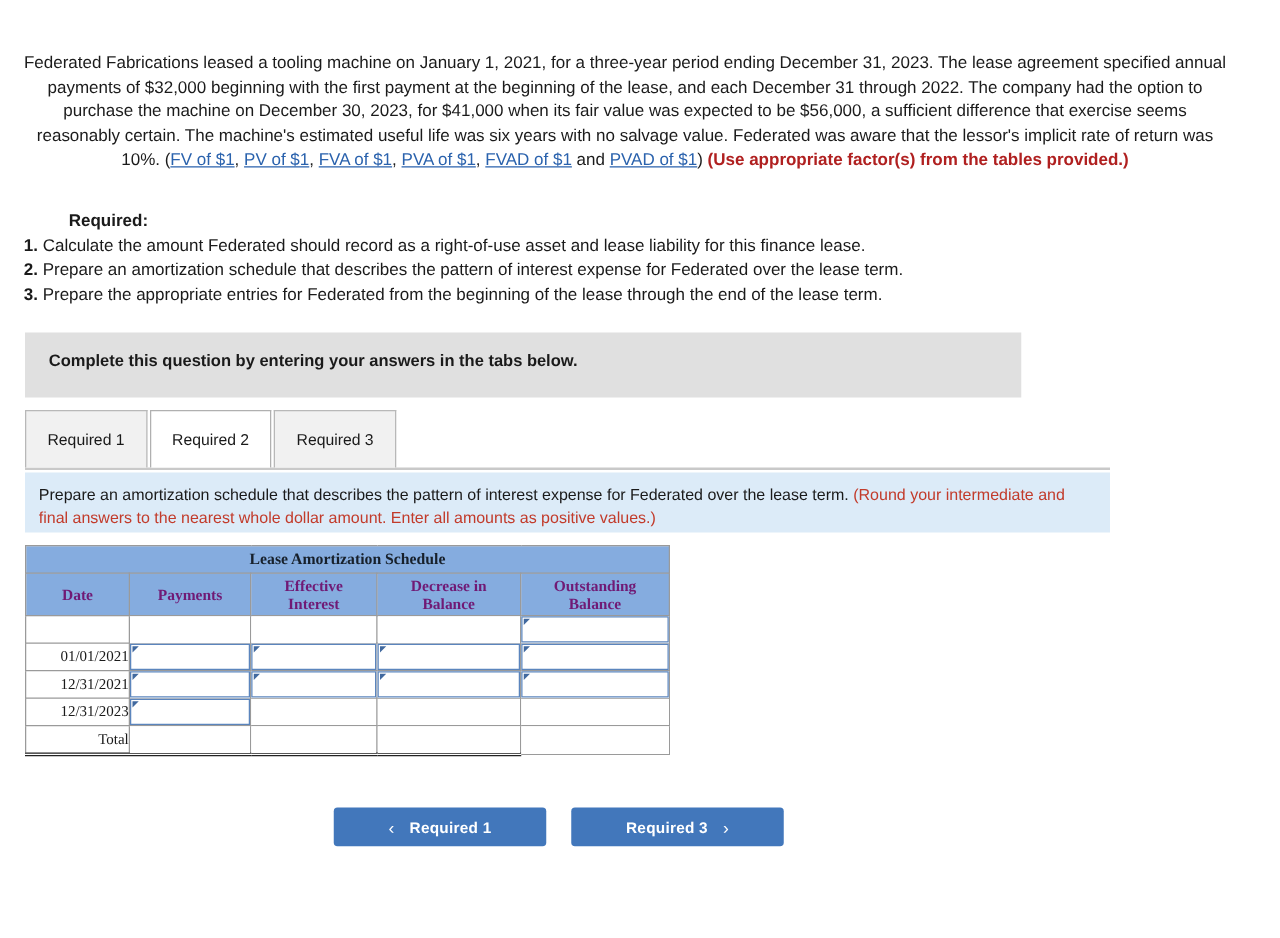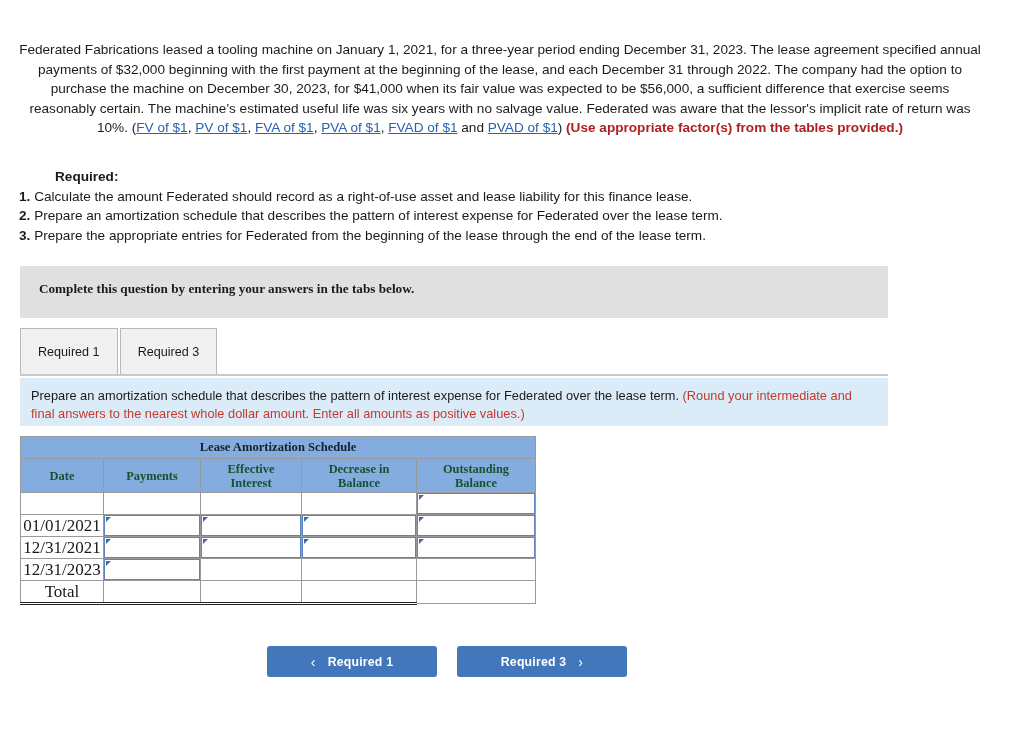--- a/index.html
+++ b/index.html
@@ -51,25 +51,24 @@
     line-height: 19.6px;
   }
   .required-block .req-title { font-weight: bold; padding-left: 36px; }
   .required-block .num { font-weight: bold; }
 
   
   .grey-bar {
     position: absolute;
     left: 20px;
     top: 266px;
-    width: 868px;
+    width: 797px;
     height: 52px;
     background: #e0e0e0;
     box-sizing: border-box;
-    font-family: Liberation Serif, serif;
   }
   .grey-bar-text {
     position: absolute;
     left: 19px;
     top: 15px;
     font-size: 13.2px;
     font-weight: bold;
     color: #1a1a1a;
   }
 
@@ -167,27 +166,27 @@
     height: 21px;
     color: #17202b;
   }
   .hdr-cell {
     background: #85acdf !important;
     text-align: center;
     font-weight: bold;
     font-size: 12.4px;
     height: 33px;
     line-height: 14px;
-    color: #14532d;
+    color: #701a75;
     padding: 0 2px;
   }
   td.datecell {
-    text-align: center;
+    text-align: right;
     height: 21px;
-    font-size: 17px;
+    font-size: 12px;
     padding: 0 3px;
   }
 
   .cellpad { height: 21px; position: relative; }
 
   
   .inputbox {
     position: relative;
     box-sizing: border-box;
     width: 100%;
@@ -273,20 +272,21 @@
   </div>
 
   <div class="grey-bar">
     <div class="grey-bar-text">Complete this question by entering your answers in the tabs below.</div>
   </div>
 
   <div class="tabs">
     <div class="tab-underline"></div>
     <div class="tabstrip">
       <div class="tab">Required 1</div>
+      <div class="tab active">Required 2</div>
       <div class="tab">Required 3</div>
     </div>
   </div>
 
   <div class="blue-panel">
     <div class="blue-panel-text">
       <span>Prepare an amortization schedule that describes the pattern of interest expense for Federated over the lease term.</span>
       <span class="red-note">(Round your intermediate and final answers to the nearest whole dollar amount. Enter all amounts as positive values.)</span>
     </div>
   </div>

